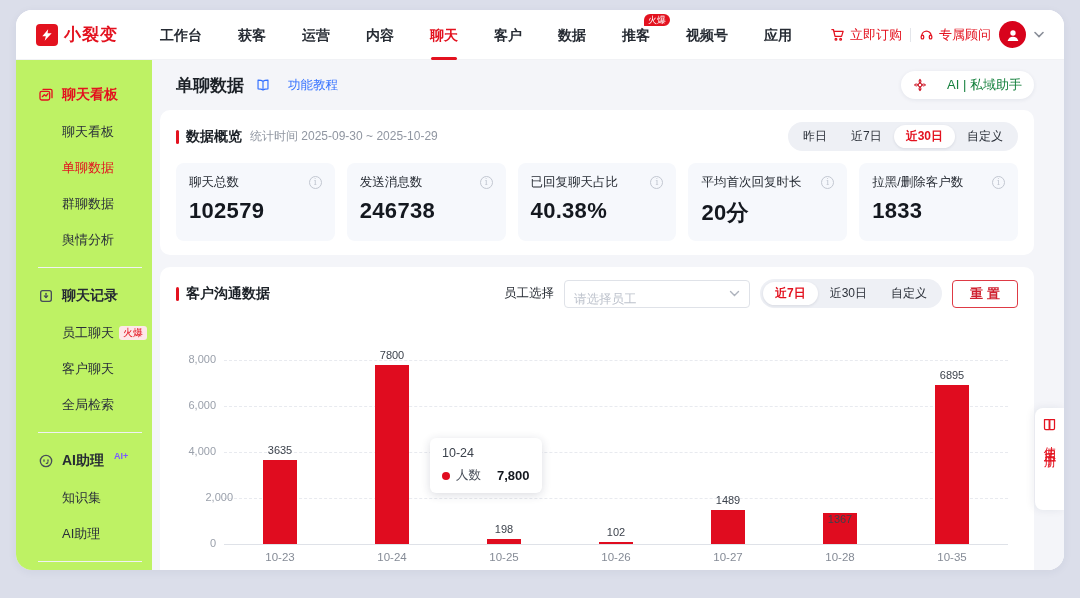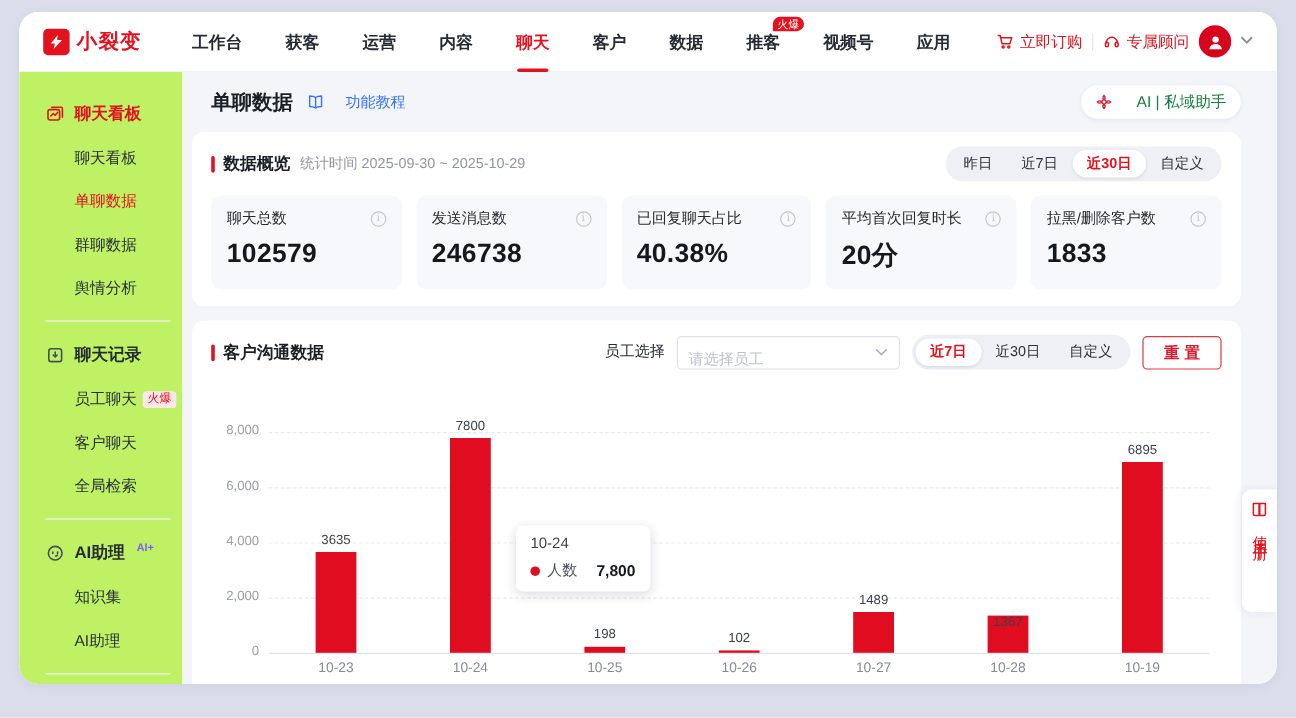--- a/index.html
+++ b/index.html
@@ -312,21 +312,21 @@
             <div class="tt-title">10-24</div>
             <div class="tt-row">
               <span class="tt-dot"></span>
               <span class="tt-series">人数</span>
               <span class="tt-value">7,800</span>
             </div>
           </div>
         <div class="gridline zero" style="left: 46px; right: 8px; top: 222px;"></div>
             <div class="ytick" style="left: 0px; top: 215px;">0</div>
             <div class="gridline" style="left: 46px; right: 8px; top: 176px;"></div>
-            <div class="ytick" style="left: 0px; top: 169px;">2,000</div>
+            <div class="ytick" style="left: 17px; top: 169px;">2,000</div>
             <div class="gridline" style="left: 46px; right: 8px; top: 130px;"></div>
             <div class="ytick" style="left: 0px; top: 123px;">4,000</div>
             <div class="gridline" style="left: 46px; right: 8px; top: 84px;"></div>
             <div class="ytick" style="left: 0px; top: 77px;">6,000</div>
             <div class="gridline" style="left: 46px; right: 8px; top: 38px;"></div>
             <div class="ytick" style="left: 0px; top: 31px;">8,000</div>
             <div class="bar" style="left: 85px; width: 34px; top: 138.395px; height: 83.605px; background: rgb(224, 12, 31);"></div>
             <div class="bar-label" style="left: 102px; top: 122.395px;">3635</div>
             <div class="xtick" style="left: 102px; top: 229px;">10-23</div>
             <div class="bar" style="left: 197px; width: 34px; top: 42.6px; height: 179.4px; background: rgb(224, 12, 31);"></div>
@@ -339,21 +339,21 @@
             <div class="bar-label" style="left: 438px; top: 203.654px;">102</div>
             <div class="xtick" style="left: 438px; top: 229px;">10-26</div>
             <div class="bar" style="left: 533px; width: 34px; top: 187.753px; height: 34.247px; background: rgb(224, 12, 31);"></div>
             <div class="bar-label" style="left: 550px; top: 171.753px;">1489</div>
             <div class="xtick" style="left: 550px; top: 229px;">10-27</div>
             <div class="bar" style="left: 645px; width: 34px; top: 190.559px; height: 31.441px; background: rgb(224, 12, 31);"></div>
             <div class="bar-label" style="left: 662px; top: 191px;">1367</div>
             <div class="xtick" style="left: 662px; top: 229px;">10-28</div>
             <div class="bar" style="left: 757px; width: 34px; top: 63.415px; height: 158.585px; background: rgb(224, 12, 31);"></div>
             <div class="bar-label" style="left: 774px; top: 47.415px;">6895</div>
-            <div class="xtick" style="left: 774px; top: 229px;">10-19</div>
+            <div class="xtick" style="left: 774px; top: 229px;">10-35</div>
           </div>
       </section>
 
     </main>
   </div>
 
   <div class="manual-tab">
     <svg width="15" height="15" viewBox="0 0 24 24" fill="none" stroke="#e3121f" stroke-width="2" stroke-linejoin="round">
         <path d="M4 4h7.5v16H6a2 2 0 0 1-2-2z"></path>
         <path d="M20 4h-7.5v16H18a2 2 0 0 0 2-2z"></path>

